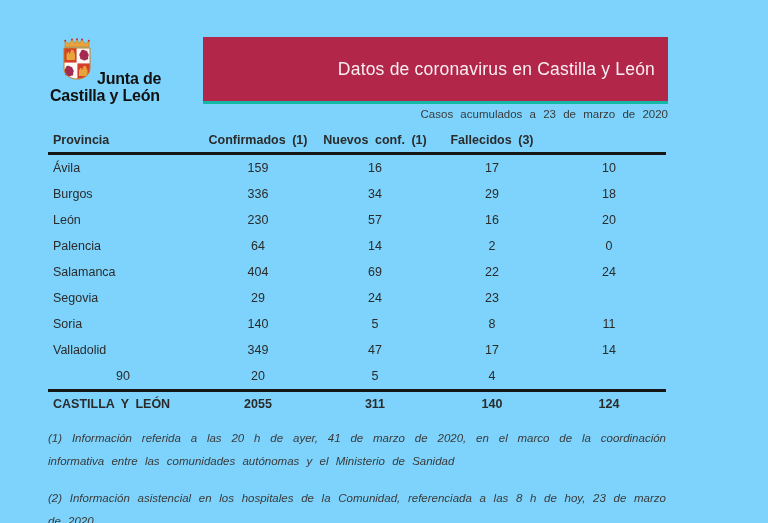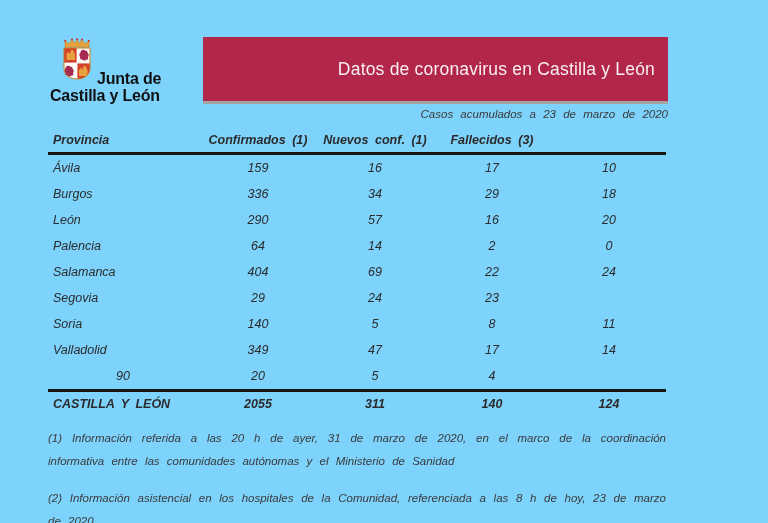--- a/index.html
+++ b/index.html
@@ -11,35 +11,35 @@
 
   
   .logo { position:absolute; left:48px; top:30px; width:160px; height:80px; }
   .logo svg { position:absolute; left:14px; top:8px; }
   .logo-line1 { position:absolute; left:49px; top:40px; font-size:16px; font-weight:bold; color:#111; letter-spacing:-0.2px; }
   .logo-line2 { position:absolute; left:2px; top:57px; font-size:16px; font-weight:bold; color:#111; letter-spacing:-0.2px; white-space:nowrap; }
 
   
   .banner {
     position:absolute; left:203px; top:37px; width:465px; height:67px;
-    background:#B2264A; border-bottom:3px solid #a3a3a3;
+    background:#B2264A; border-bottom:3px solid #14b8a6;
     display:flex; align-items:center; justify-content:flex-end;
   }
   .banner-title { color:#F9EFF2; font-size:17.5px; padding-right:13px; letter-spacing:0.2px; }
 
   .subtitle {
     position:absolute; left:203px; top:108px; width:465px;
-    text-align:right; font-style:italic; font-size:11.5px; color:#3a3a3a;
+    text-align:right; font-size:11.5px; color:#3a3a3a;
     word-spacing:0.35em;
   }
 
   
   .table { position:absolute; left:48px; top:133px; width:618px; font-size:12.5px; }
   .thead, .trow, .total-row {
-    display:grid; grid-template-columns:150px 120px 114px 120px 114px; align-items:center;font-style:italic;
+    display:grid; grid-template-columns:150px 120px 114px 120px 114px; align-items:center;
   }
   .thead { font-weight:bold; padding-bottom:5px; border-bottom:3px solid #161616; word-spacing:0.25em; }
   .trow  { height:26px; }
   .cell  { text-align:center; color:#2b2b2b; }
   .cell.prov { text-align:left; padding-left:5px; word-spacing:0.25em; }
   .tbody { }
   .total-row { height:26px; font-weight:bold; border-top:3px solid #161616; word-spacing:0.25em; }
 
   
   .footnotes {
@@ -108,21 +108,21 @@
         </div>
         <div class="trow">
           <div class="cell prov">Burgos</div>
           <div class="cell">336</div>
           <div class="cell">34</div>
           <div class="cell">29</div>
           <div class="cell">18</div>
         </div>
         <div class="trow">
           <div class="cell prov">León</div>
-          <div class="cell">290</div>
+          <div class="cell">230</div>
           <div class="cell">57</div>
           <div class="cell">16</div>
           <div class="cell">20</div>
         </div>
         <div class="trow">
           <div class="cell prov">Palencia</div>
           <div class="cell">64</div>
           <div class="cell">14</div>
           <div class="cell">2</div>
           <div class="cell">0</div>
@@ -164,17 +164,17 @@
     <div class="total-row">
       <div class="cell prov">CASTILLA Y LEÓN</div>
       <div class="cell">2055</div>
       <div class="cell">311</div>
       <div class="cell">140</div>
       <div class="cell">124</div>
     </div>
   </div>
 
   <div class="footnotes">
-    <div class="footnote">(1) Información referida a las 20 h de ayer, 31 de marzo de 2020, en el marco de la coordinación informativa entre las comunidades autónomas y el Ministerio de Sanidad</div>
+    <div class="footnote">(1) Información referida a las 20 h de ayer, 41 de marzo de 2020, en el marco de la coordinación informativa entre las comunidades autónomas y el Ministerio de Sanidad</div>
     <div class="footnote">(2) Información asistencial en los hospitales de la Comunidad, referenciada a las 8 h de hoy, 23 de marzo de 2020</div>
   </div>
 
 </div>
 
 </body></html>

